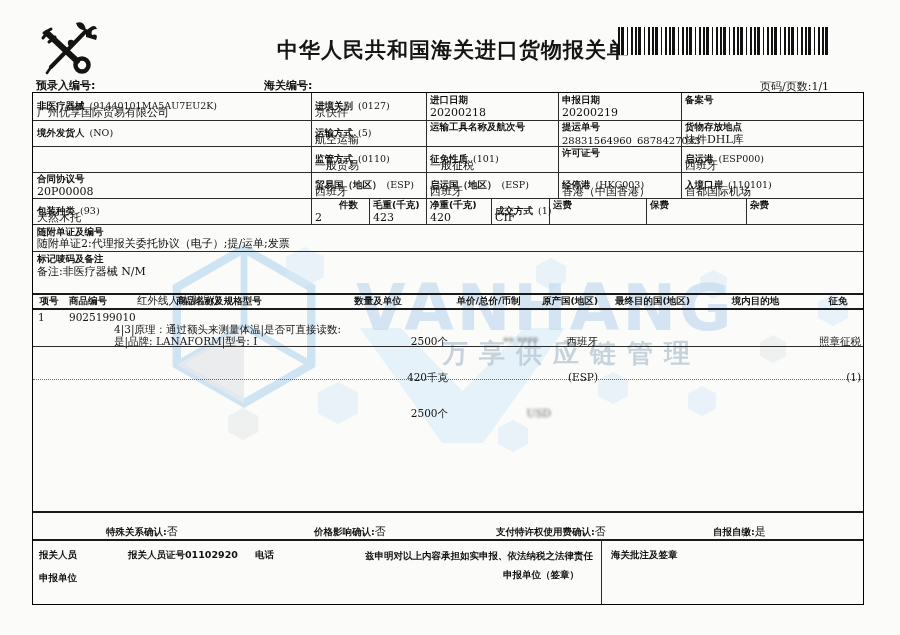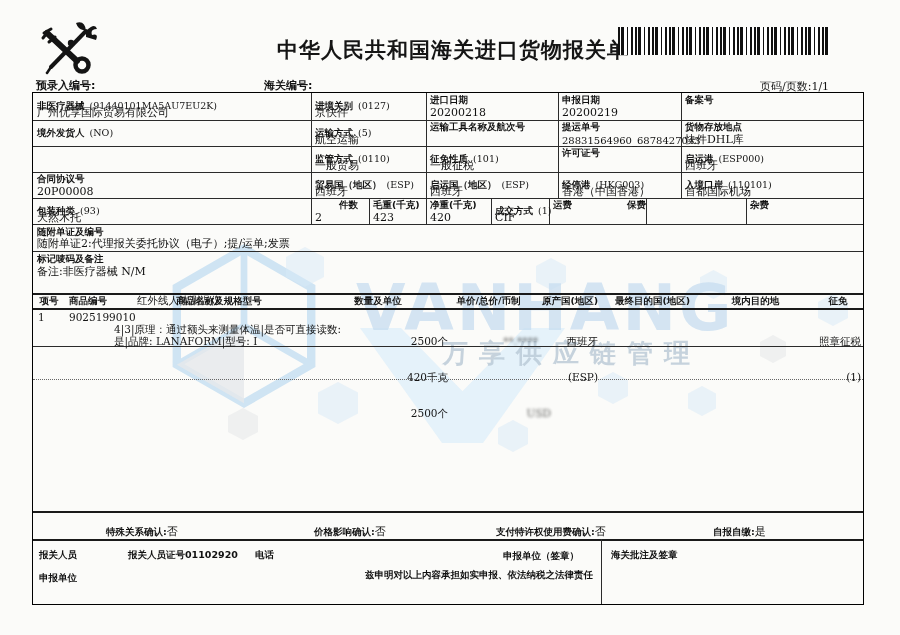--- a/index.html
+++ b/index.html
@@ -189,21 +189,21 @@
   <div class="cell lbl" style="left:340px;top:106px;">毛重(千克)</div>
   <div class="cell val" style="left:340px;top:118px;">423</div>
   <div class="cell lbl" style="left:397px;top:106px;">净重(千克)</div>
   <div class="cell val" style="left:397px;top:118px;">420</div>
   <div class="cell" style="left:462px;top:106px;">
     <span class="lbl">成交方式</span>
     <span class="code">(1)</span>
   </div>
   <div class="cell val" style="left:462px;top:118px;">CIF</div>
   <div class="cell lbl" style="left:520px;top:106px;">运费</div>
-  <div class="cell lbl" style="left:594px;top:106px;">保费</div>
+  <div class="cell lbl" style="left:617px;top:106px;">保费</div>
   <div class="cell lbl" style="left:717px;top:106px;">杂费</div>
 
   <div class="cell lbl" style="left:4px;top:133px;text-align:center;">随附单证及编号</div>
   <div class="cell val" style="left:4px;top:144px;">随附单证2:代理报关委托协议（电子）;提/运单;发票</div>
 
   <div class="cell lbl" style="left:4px;top:160px;">标记唛码及备注</div>
   <div class="cell val" style="left:4px;top:172px;">备注:非医疗器械 N/M</div>
 
   <div class="gh" style="left:3px;top:202px;width:26px;">项号</div>
   <div class="gh" style="left:25px;top:202px;width:60px;">商品编号</div>
@@ -249,18 +249,18 @@
     <span class="lbl">支付特许权使用费确认:</span><span class="val">否</span>
   </div>
   <div class="cell" style="left:680px;top:427px;">
     <span class="lbl">自报自缴:</span><span class="val">是</span>
   </div>
 
   <div class="cell lbl" style="left:6px;top:456px;">报关人员</div>
   <div class="cell lbl" style="left:95px;top:456px;">报关人员证号01102920</div>
   <div class="cell lbl" style="left:222px;top:456px;">电话</div>
   <div class="cell lbl rt" style="left:300px;top:453px;width:260px;white-space:normal;line-height:19px;">
+    <div>兹申明对以上内容承担如实申报、依法纳税之法律责任</div>
     <div style="padding-right:14px;">申报单位（签章）</div>
-    <div>兹申明对以上内容承担如实申报、依法纳税之法律责任</div>
   </div>
   <div class="cell lbl" style="left:6px;top:479px;">申报单位</div>
   <div class="cell lbl" style="left:578px;top:456px;">海关批注及签章</div>
 </div>
 
 </body></html>

